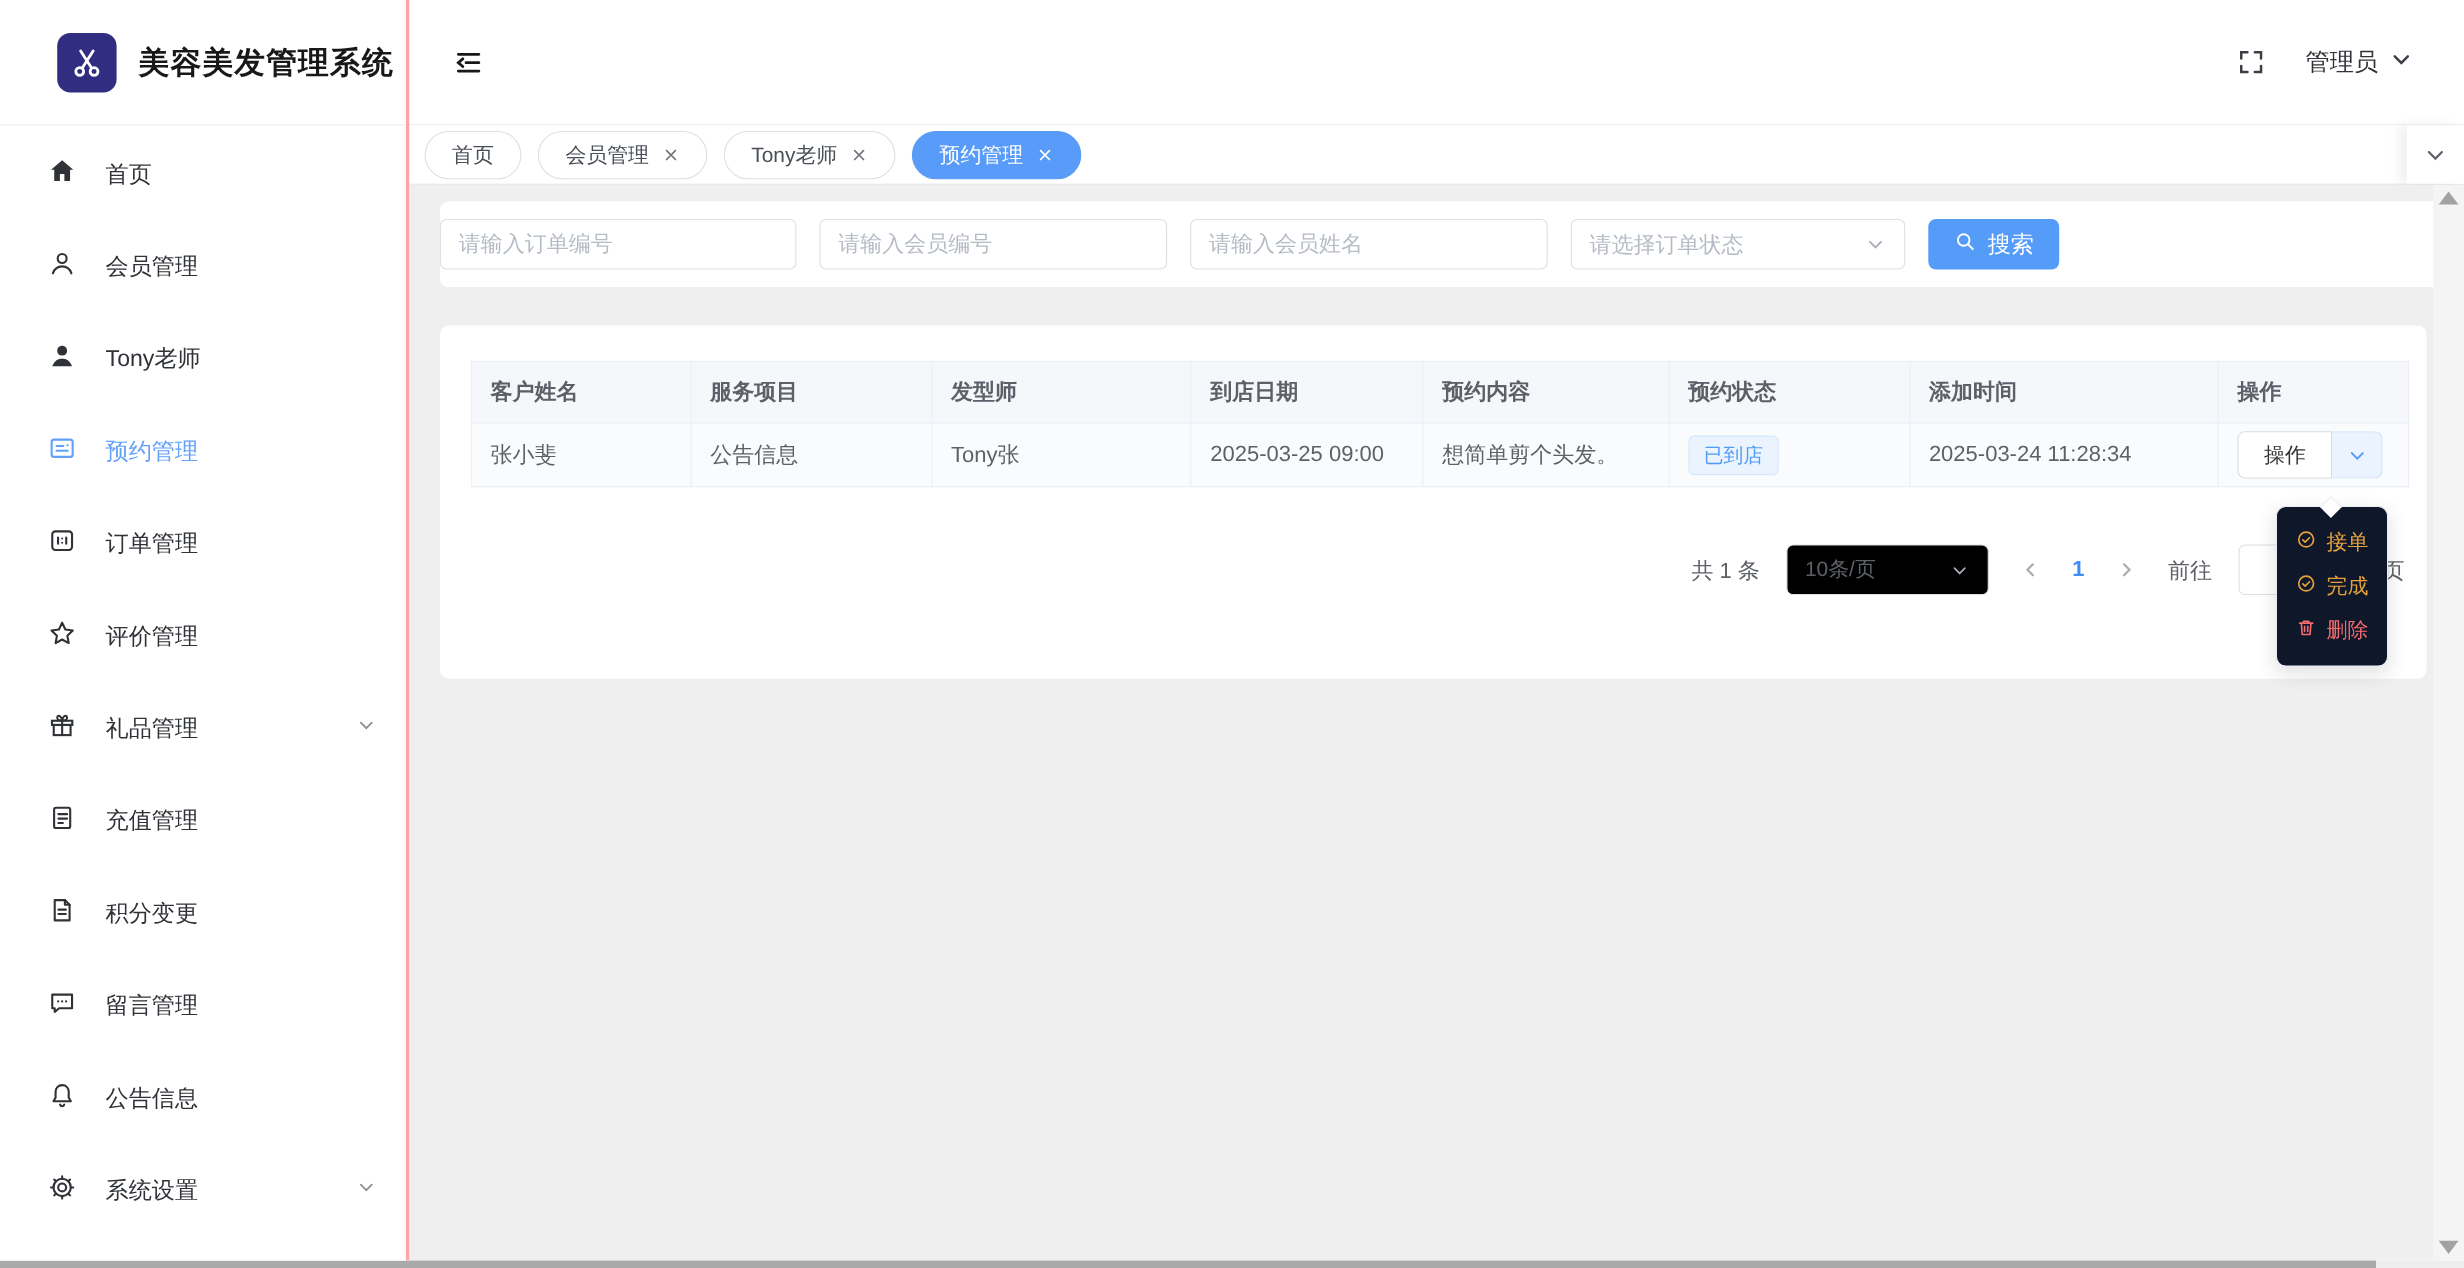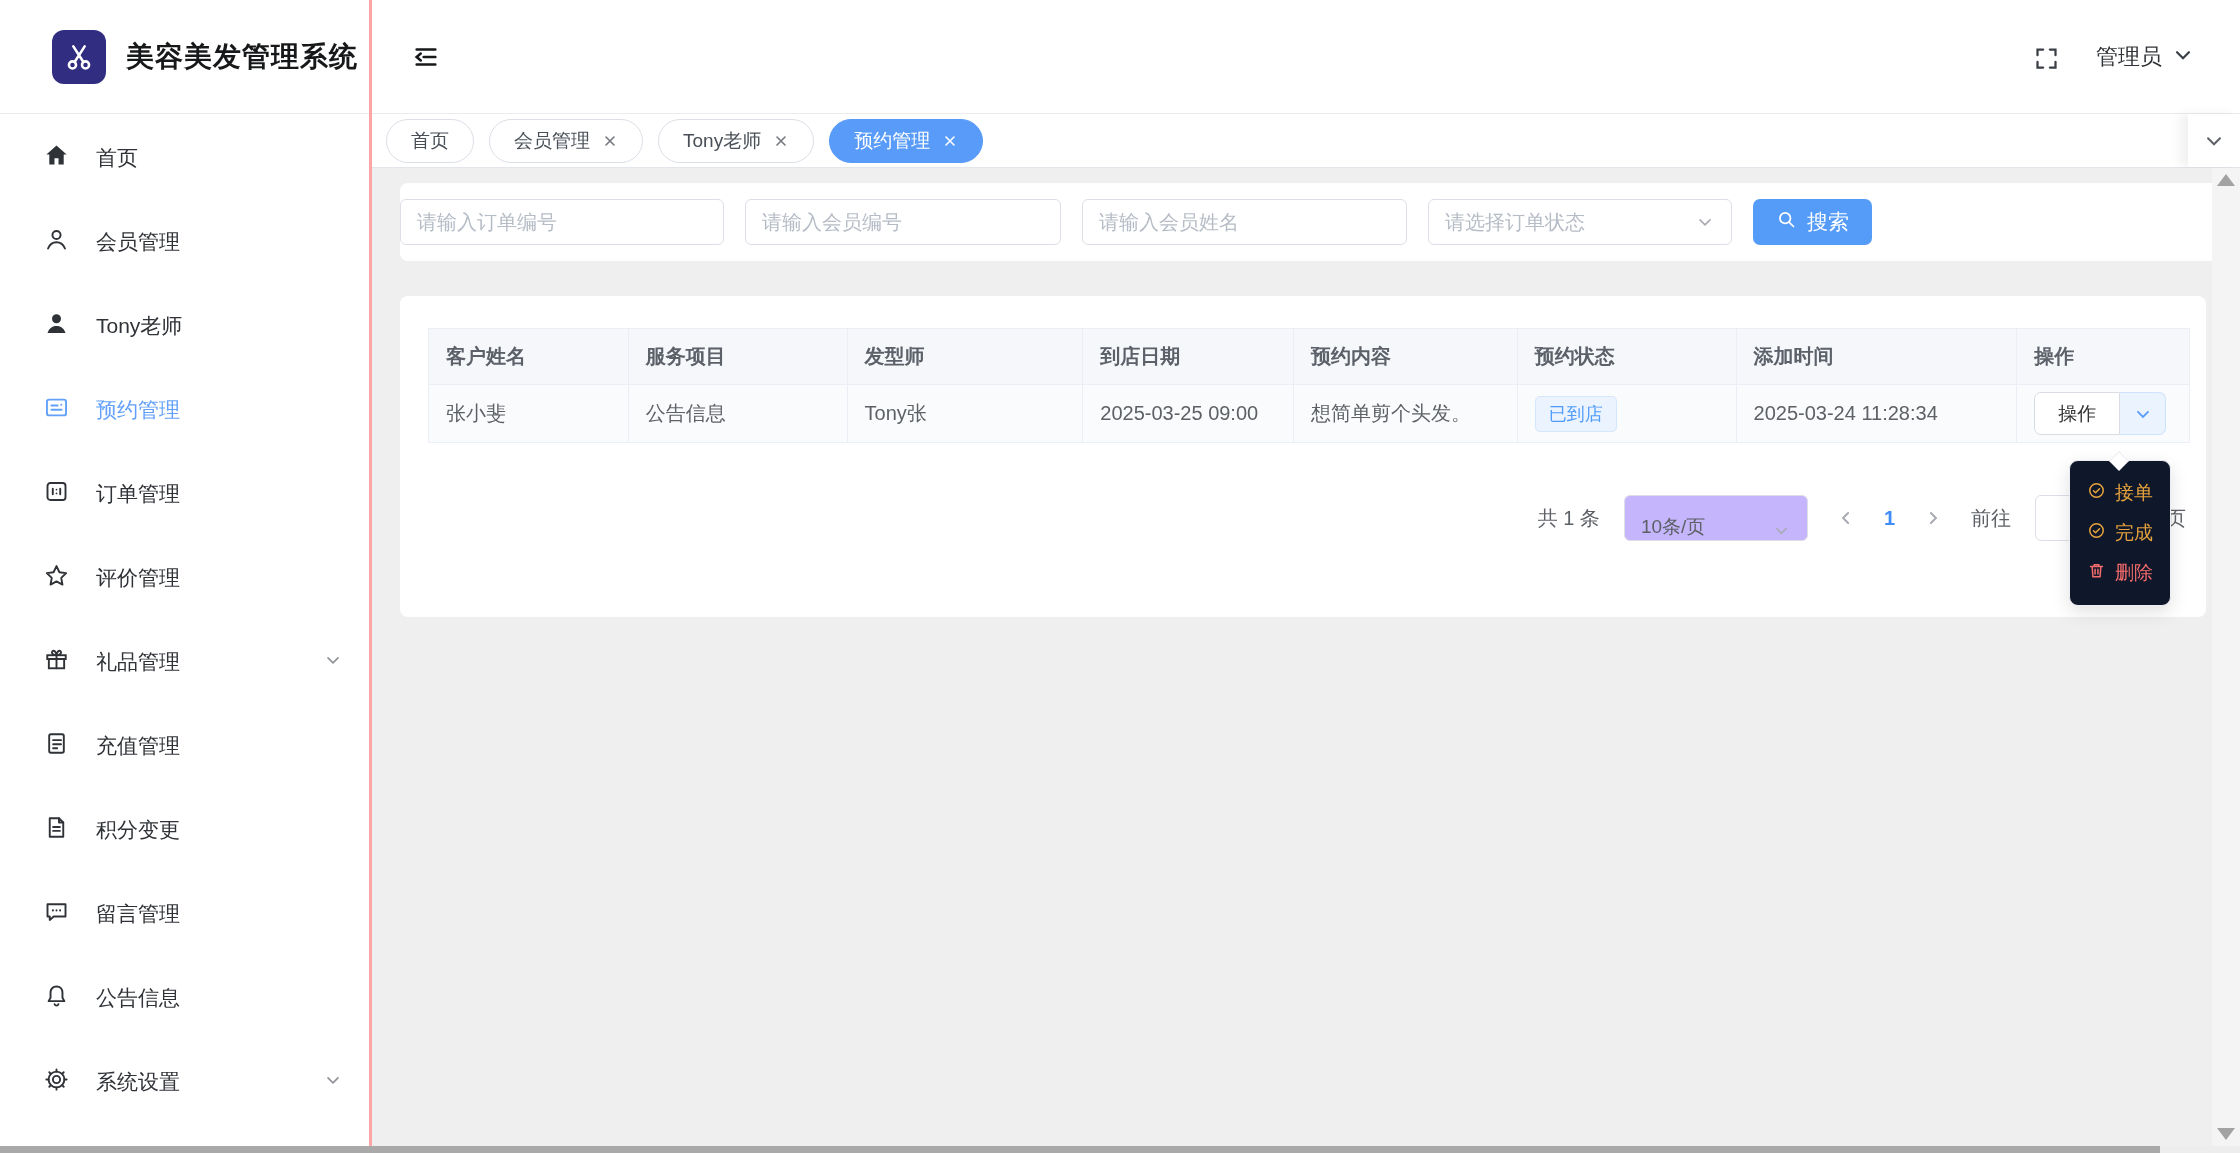--- a/index.html
+++ b/index.html
@@ -18,21 +18,21 @@
   .nav-item { height:84px; display:flex; align-items:center; padding-left:43px; gap:26px;
     font-size:21px; color:#2f3237; cursor:pointer; position:relative; }
   .nav-item svg { flex:0 0 auto; }
   .nav-item.active { color:#62a0f9; }
   .nav-chevron { position:absolute; right:26px; color:#8e9196; }
 
   
   .header { position:absolute; left:372px; top:0; right:0; height:114px; background:#fff;
     border-bottom:1px solid #ebebeb; display:flex; align-items:center; }
   .fold-btn { margin-left:40px; cursor:pointer; display:flex; }
-  .header-right { margin-left:auto; display:flex; align-items:flex-end; gap:36px; margin-right:46px; }
+  .header-right { margin-left:auto; display:flex; align-items:center; gap:36px; margin-right:46px; }
   .fullscreen-btn { display:flex; cursor:pointer; }
   .user-wrap { display:flex; align-items:center; gap:10px; cursor:pointer; }
   .user-name { font-size:22px; color:#2f3237; }
 
   
   .tabbar { position:absolute; left:372px; top:114px; right:0; height:54px; background:#fff;
     border-bottom:1px solid #e2e5ea; display:flex; align-items:center; gap:15px; padding-left:14px; }
   .tab-pill { height:44px; padding:0 24px; border:1px solid #dcdfe6; border-radius:22px;
     background:#fff; display:flex; align-items:center; gap:12px; font-size:19px; color:#494f57;
     cursor:pointer; white-space:nowrap; }
@@ -79,22 +79,22 @@
   .split-main { width:86px; background:#fff; border:1px solid #d9dce2;
     border-radius:7px 0 0 7px; display:flex; align-items:center; justify-content:center;
     font-size:19px; color:#303133; }
   .split-caret { width:46px; background:#eaf3fe; border:1px solid #cfe3fc; border-left:none;
     border-radius:0 7px 7px 0; display:flex; align-items:center; justify-content:center;
     color:#599bf8; }
 
   .pagination { margin-top:52px; display:flex; align-items:center; justify-content:flex-end;
     gap:24px; padding-right:20px; font-size:20px; color:#5d6166; }
   .page-size-box { width:184px; height:46px; border:1px solid #dcdfe6; border-radius:6px;
-    display:flex; align-items:flex-end; padding:0 16px; font-size:19px; color:#5d6166;
-    cursor:pointer; background:#c4b5fd; }
+    display:flex; align-items:center; padding:0 16px; font-size:19px; color:#5d6166;
+    cursor:pointer; background:#000000; }
   .page-size-box .sel-caret { margin-left:auto; color:#a8abb2; display:flex; }
   .pg-arrow { color:#a8abb2; display:flex; cursor:pointer; padding:0 4px; }
   .pg-num { color:#3f8cf7; font-weight:bold; cursor:pointer; }
   .goto-input { width:107px; height:46px; border:1px solid #dcdfe6; border-radius:6px;
     background:#fff; outline:none; font-size:20px; text-align:center;
     font-family:"Liberation Sans","DejaVu Sans",sans-serif; }
 
   
   .action-menu { position:absolute; left:1697px; top:292px; width:102px; background:#0f172a;
     border:1px solid #eceef3; border-radius:9px; box-shadow:0 6px 18px rgba(0,0,0,0.12);

